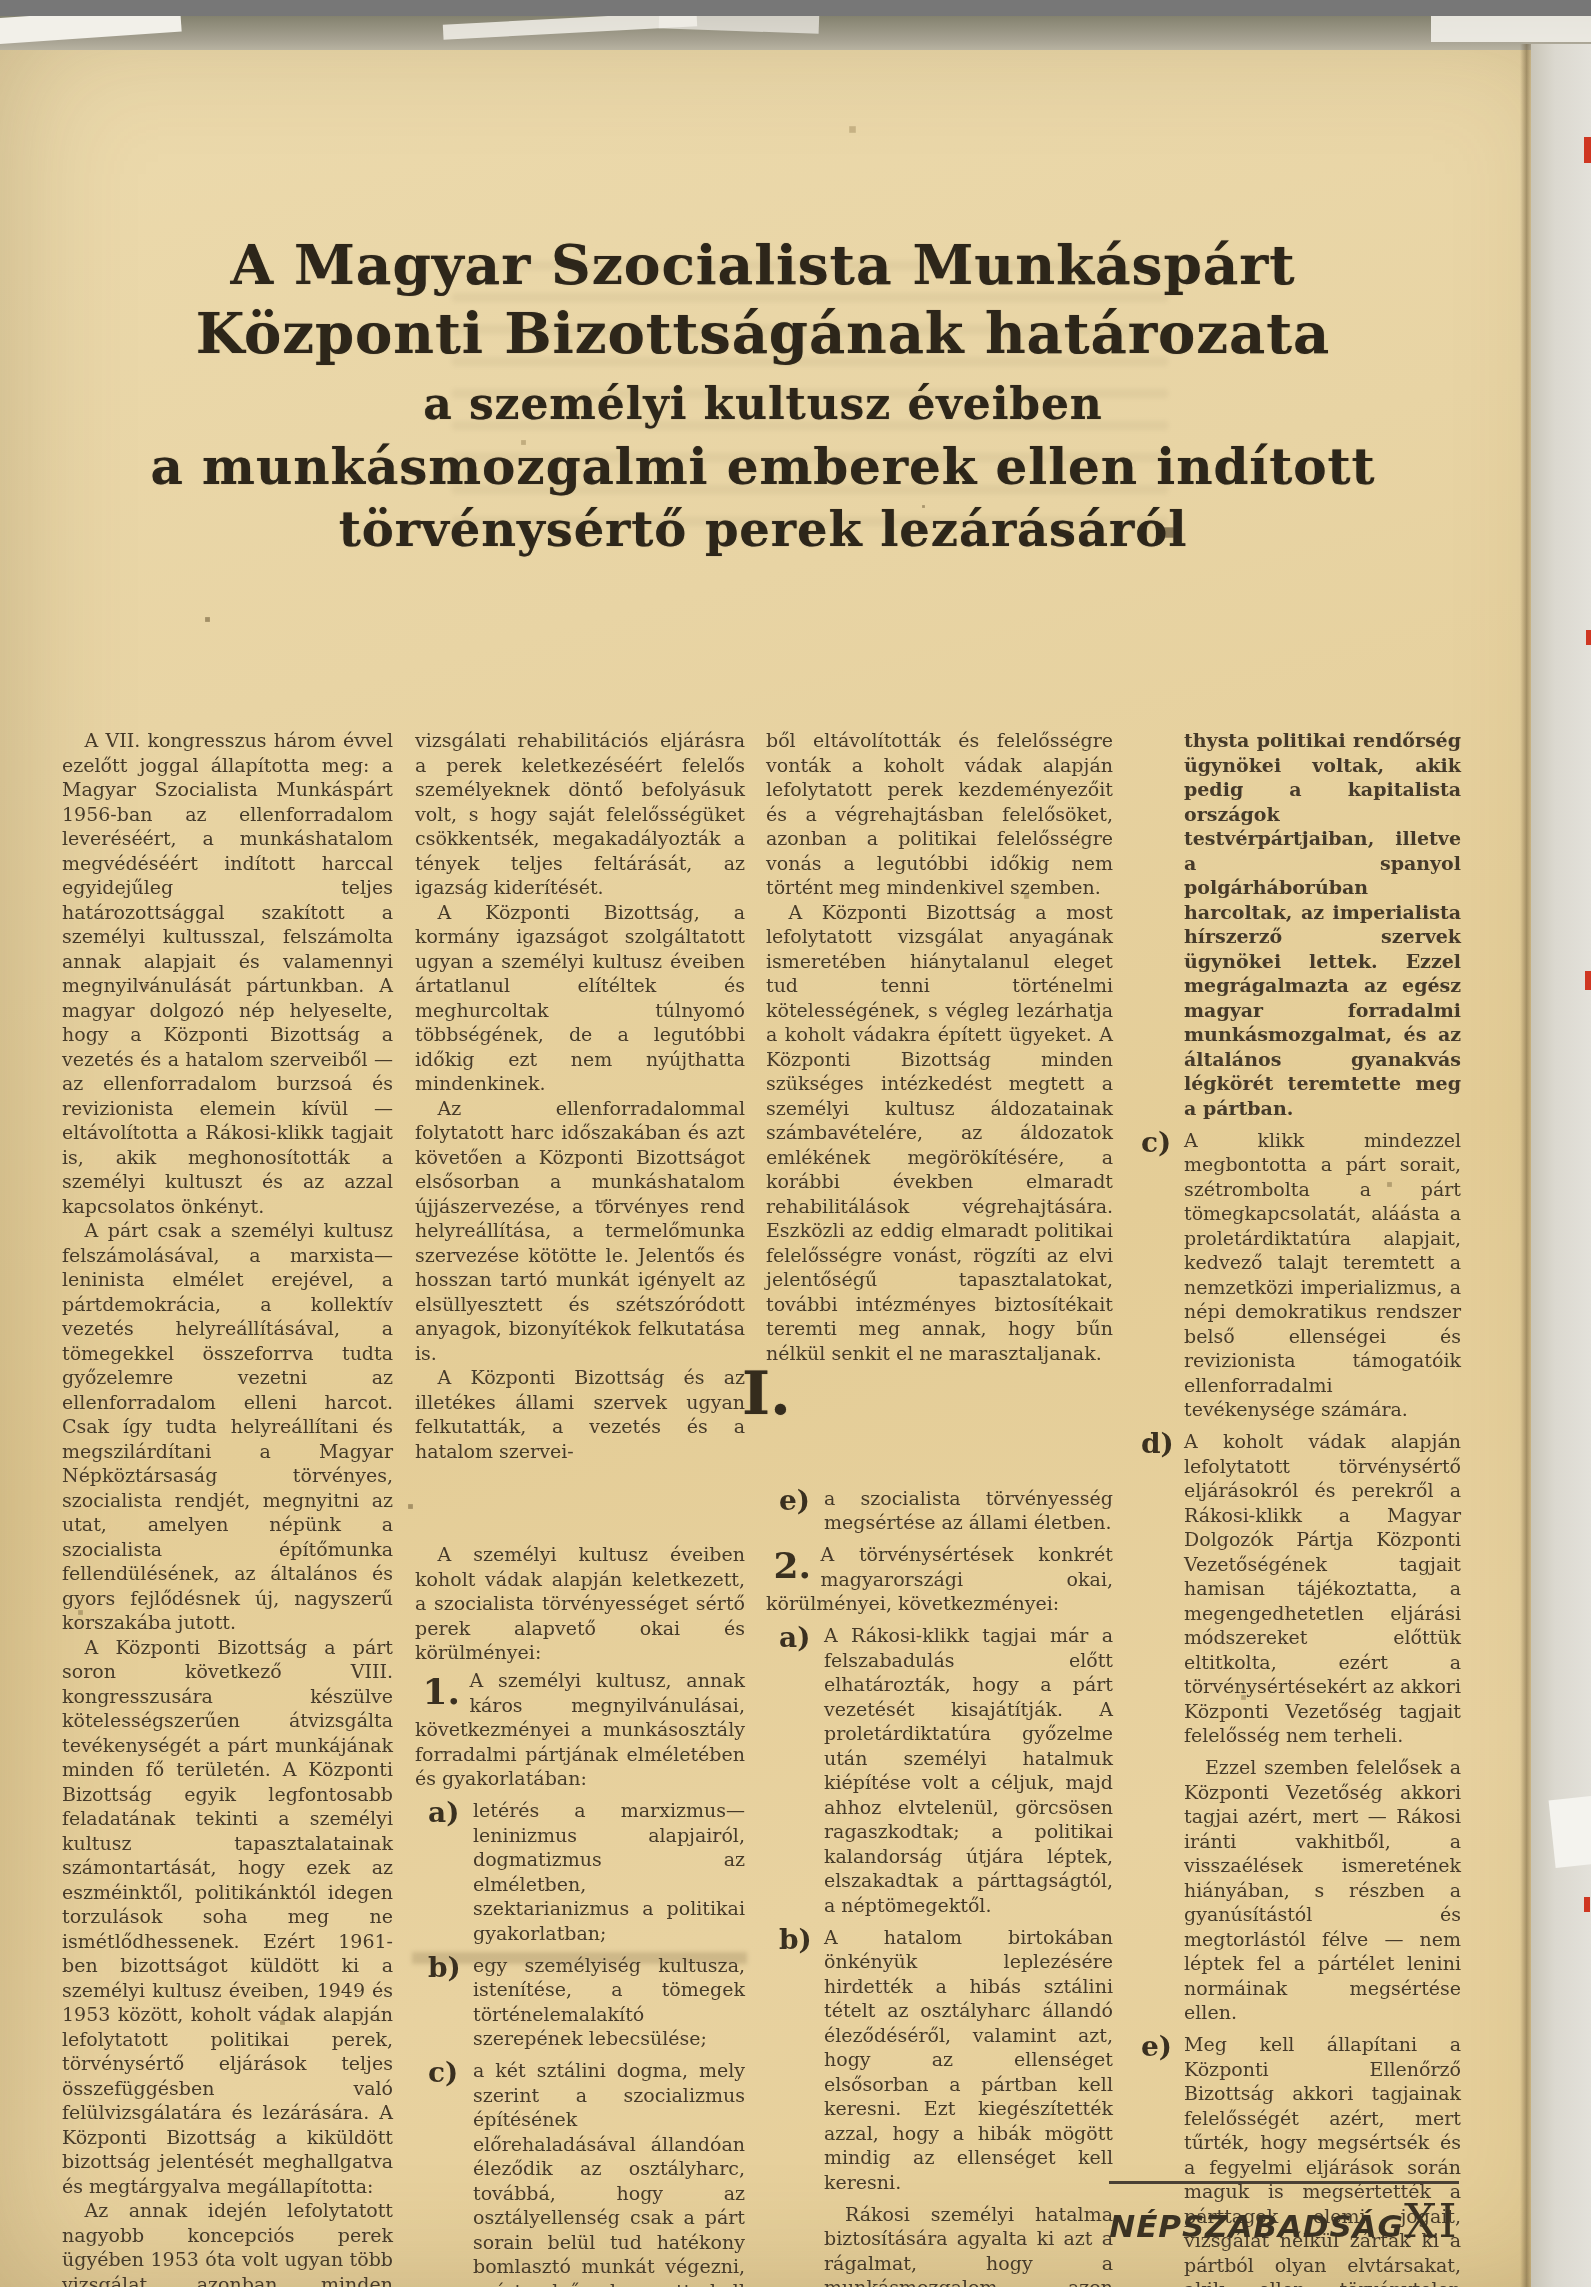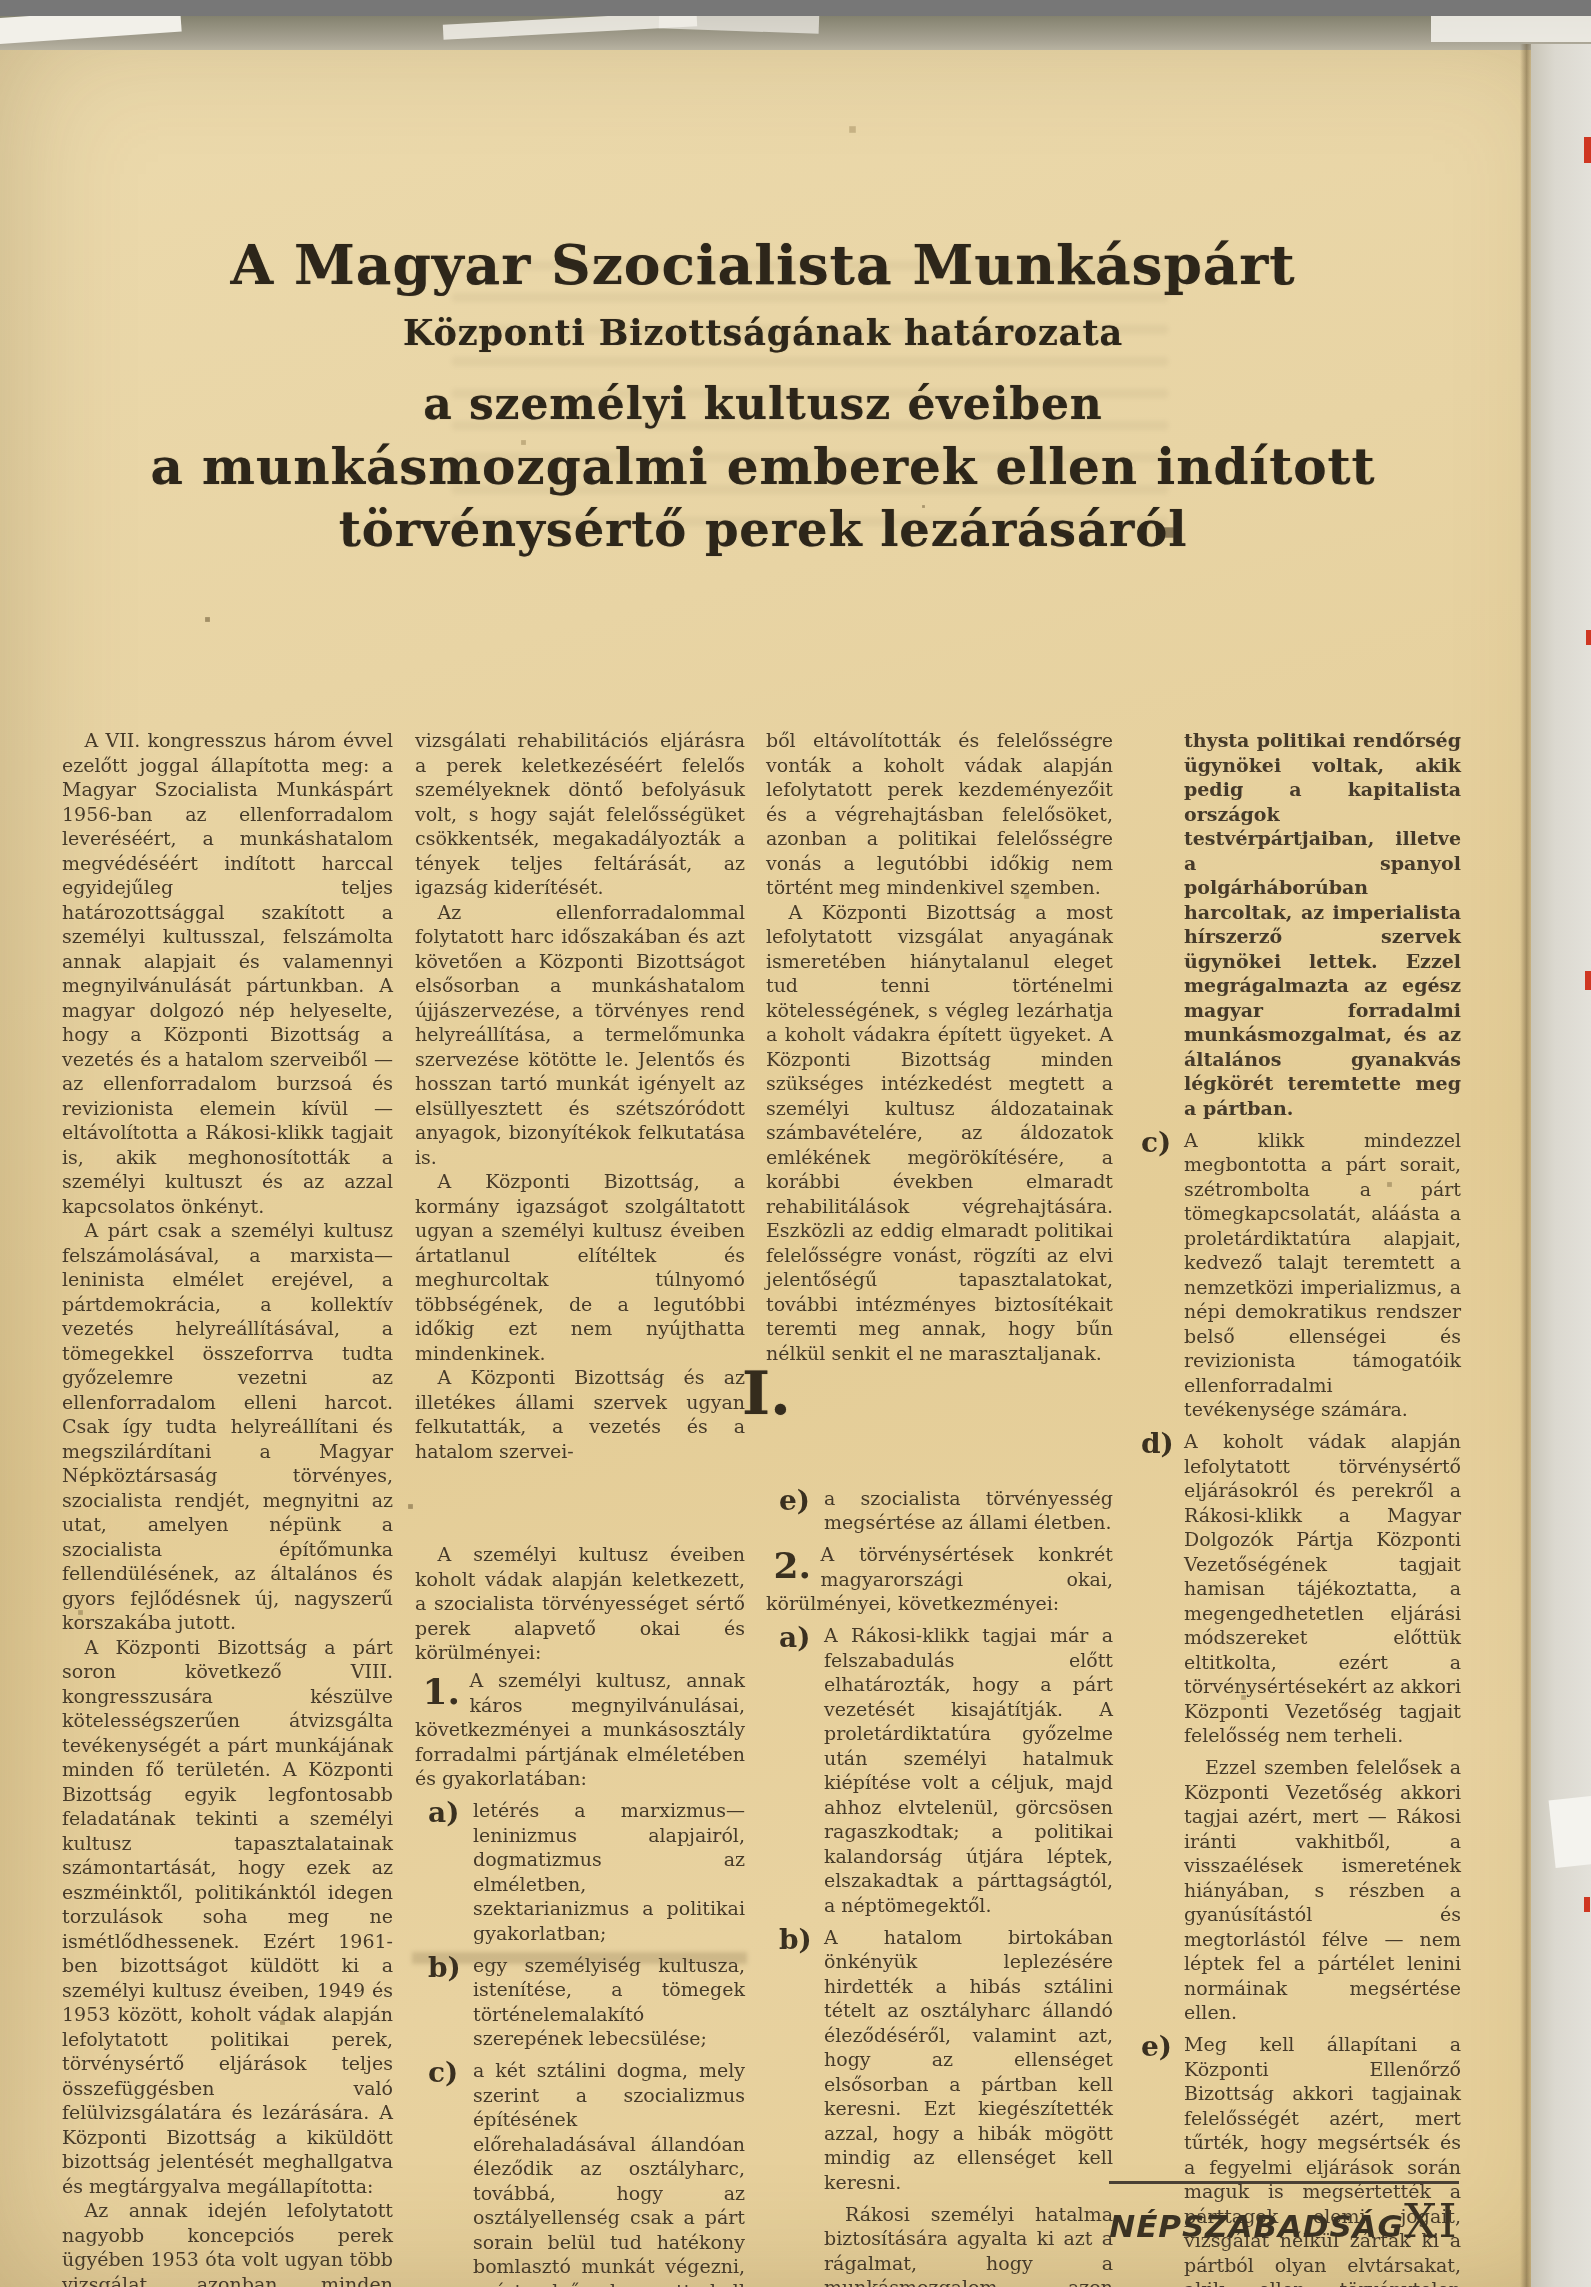--- a/index.html
+++ b/index.html
@@ -31,21 +31,21 @@
     523px 426px 0 1.9px rgba(120,96,52,.35),852px 113px 0 2.8px rgba(120,96,52,.3),
     1243px 1681px 0 1.9px rgba(92,74,40,.35),80px 1596px 0 1.9px rgba(92,74,40,.35);}
   .smudge{position:absolute;left:412px;top:1936px;width:335px;height:12.2px;
     background:rgba(110,92,56,.22);filter:blur(1.9px);}
   .bleed{position:absolute;left:452px;top:245px;width:716px;height:282px;opacity:.06;
     background:repeating-linear-gradient(#574a2e 0 9.4px,transparent 9.4px 32px);filter:blur(2.8px);}
   
   .title-block{position:absolute;left:66px;top:215px;width:1394px;text-align:center;color:#2d261a;}
   .title-block div{font-weight:700;text-shadow:0 0 0.9px rgba(45,38,26,.55);letter-spacing:0.9px;}
   .tl1{font-size:55px;line-height:68px;}
-  .tl2{font-size:35px;line-height:68px;}
+  .tl2{font-size:56px;line-height:68px;}
   .tl3{font-size:44px;line-height:62px;margin-top:5.6px;}
   .tl4{font-size:50px;line-height:64px;text-align:center;}
   .tl5{font-size:48px;line-height:60px;}
   
   .col{position:absolute;top:712px;text-align:justify;font-size:19px;line-height:24.5px;color:#463a29;}
   #colA{left:62px;width:331px;}
   #colB{left:415px;width:330px;}
   #colC{left:766px;width:347px;}
   #colD{left:1141px;width:320px;}
   .para{margin:0;text-indent:22.6px;}
@@ -102,22 +102,22 @@
   </div>
 
   <div class="col" id="colA">
       <p class="para">A VII. kongresszus három évvel ezelőtt joggal állapította meg: a Magyar Szocialista Munkáspárt 1956-ban az ellenforradalom leveréséért, a munkáshatalom megvédéséért indított harccal egyidejűleg teljes határozottsággal szakított a személyi kultusszal, felszámolta annak alapjait és valamennyi megnyilvánulását pártunkban. A magyar dolgozó nép helyeselte, hogy a Központi Bizottság a vezetés és a hatalom szerveiből — az ellenforradalom burzsoá és revizionista elemein kívül — eltávolította a Rákosi-klikk tagjait is, akik meghonosították a személyi kultuszt és az azzal kapcsolatos önkényt.</p>
       <p class="para">A párt csak a személyi kultusz felszámolásával, a marxista—leninista elmélet erejével, a pártdemokrácia, a kollektív vezetés helyreállításával, a tömegekkel összeforrva tudta győzelemre vezetni az ellenforradalom elleni harcot. Csak így tudta helyreállítani és megszilárdítani a Magyar Népköztársaság törvényes, szocialista rendjét, megnyitni az utat, amelyen népünk a szocialista építőmunka fellendülésének, az általános és gyors fejlődésnek új, nagyszerű korszakába jutott.</p>
       <p class="para">A Központi Bizottság a párt soron következő VIII. kongresszusára készülve kötelességszerűen átvizsgálta tevékenységét a párt munkájának minden fő területén. A Központi Bizottság egyik legfontosabb feladatának tekinti a személyi kultusz tapasztalatainak számontartását, hogy ezek az eszméinktől, politikánktól idegen torzulások soha meg ne ismétlődhessenek. Ezért 1961-ben bizottságot küldött ki a személyi kultusz éveiben, 1949 és 1953 között, koholt vádak alapján lefolytatott politikai perek, törvénysértő eljárások teljes összefüggésben való felülvizsgálatára és lezárására. A Központi Bizottság a kiküldött bizottság jelentését meghallgatva és megtárgyalva megállapította:</p>
       <p class="para">Az annak idején lefolytatott nagyobb koncepciós perek ügyében 1953 óta volt ugyan több vizsgálat, azonban minden összefüggésre, valamennyi lényeges részletre kiterjedő és a teljes igazságot feltáró eljárás korábban nem volt és nem lehetett. 1953 és 1956 között a felül-</p>
     </div>
   <div class="col" id="colB">
       <p class="para pn">vizsgálati rehabilitációs eljárásra a perek keletkezéséért felelős személyeknek döntő befolyásuk volt, s hogy saját felelősségüket csökkentsék, megakadályozták a tények teljes feltárását, az igazság kiderítését.</p>
+      <p class="para">A Központi Bizottság, a kormány igazságot szolgáltatott ugyan a személyi kultusz éveiben ártatlanul elítéltek és meghurcoltak túlnyomó többségének, de a legutóbbi időkig ezt nem nyújthatta mindenkinek.</p>
       <p class="para">Az ellenforradalommal folytatott harc időszakában és azt követően a Központi Bizottságot elsősorban a munkáshatalom újjászervezése, a törvényes rend helyreállítása, a termelőmunka szervezése kötötte le. Jelentős és hosszan tartó munkát igényelt az elsüllyesztett és szétszóródott anyagok, bizonyítékok felkutatása is.</p>
-      <p class="para">A Központi Bizottság, a kormány igazságot szolgáltatott ugyan a személyi kultusz éveiben ártatlanul elítéltek és meghurcoltak túlnyomó többségének, de a legutóbbi időkig ezt nem nyújthatta mindenkinek.</p>
       <p class="para">A Központi Bizottság és az illetékes állami szervek ugyan felkutatták, a vezetés és a hatalom szervei-</p>
       <div class="spacer" style="height: 79px;"></div>
       <p class="para">A személyi kultusz éveiben koholt vádak alapján keletkezett, a szocialista törvényességet sértő perek alapvető okai és körülményei:</p>
       <p class="numpara"><span class="bignum">1.</span>A személyi kultusz, annak káros megnyilvánulásai, következményei a munkásosztály forradalmi pártjának elméletében és gyakorlatában:</p>
       <div class="item">
         <span class="mark">a)</span>
         <div class="itext">letérés a marxizmus—leninizmus alapjairól, dogmatizmus az elméletben, szektarianizmus a politikai gyakorlatban;</div>
       </div>
       <div class="item">
         <span class="mark">b)</span>

